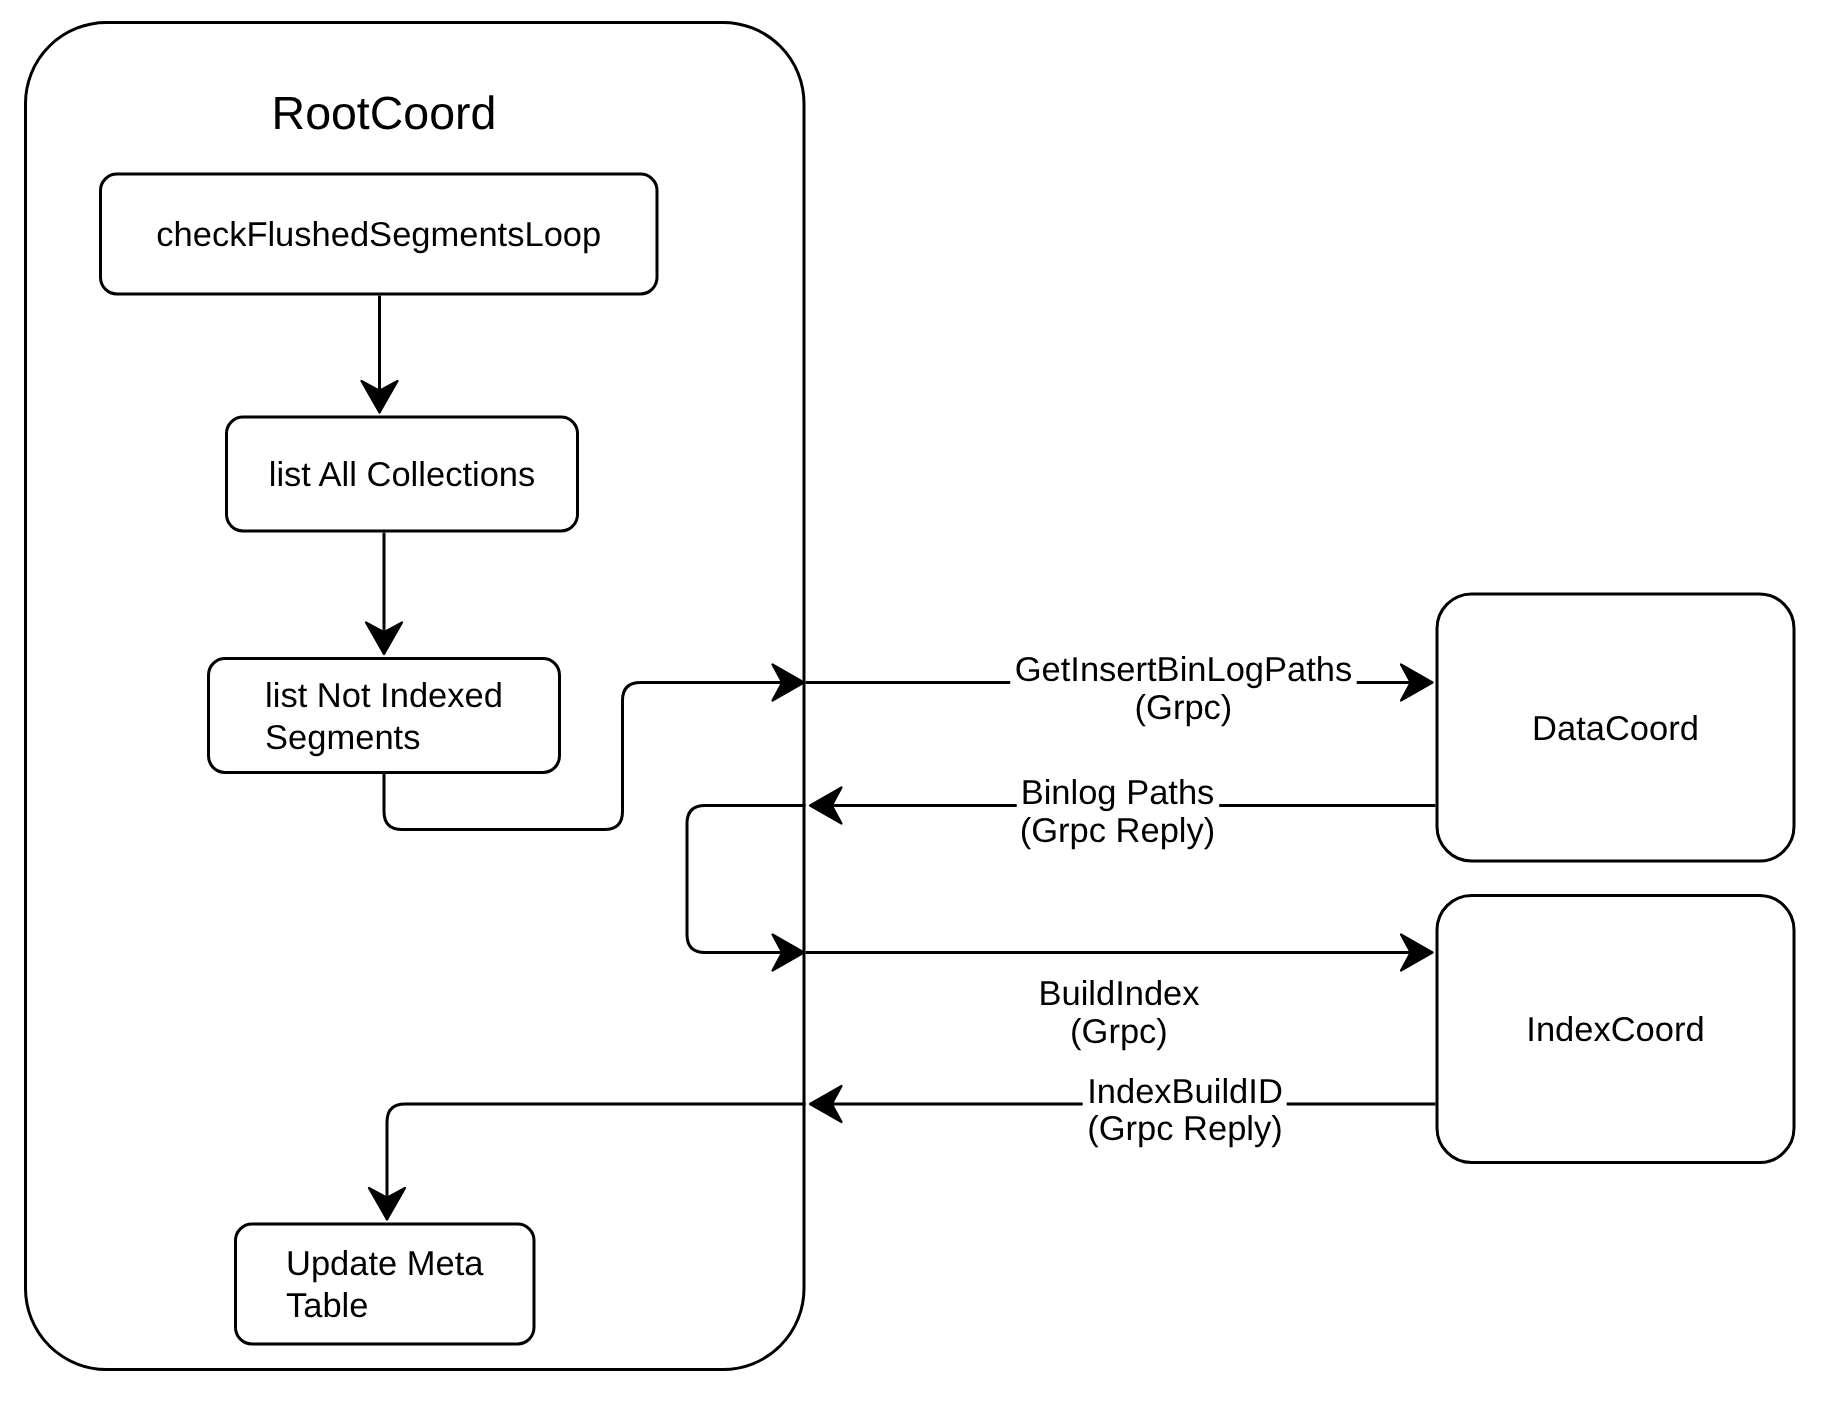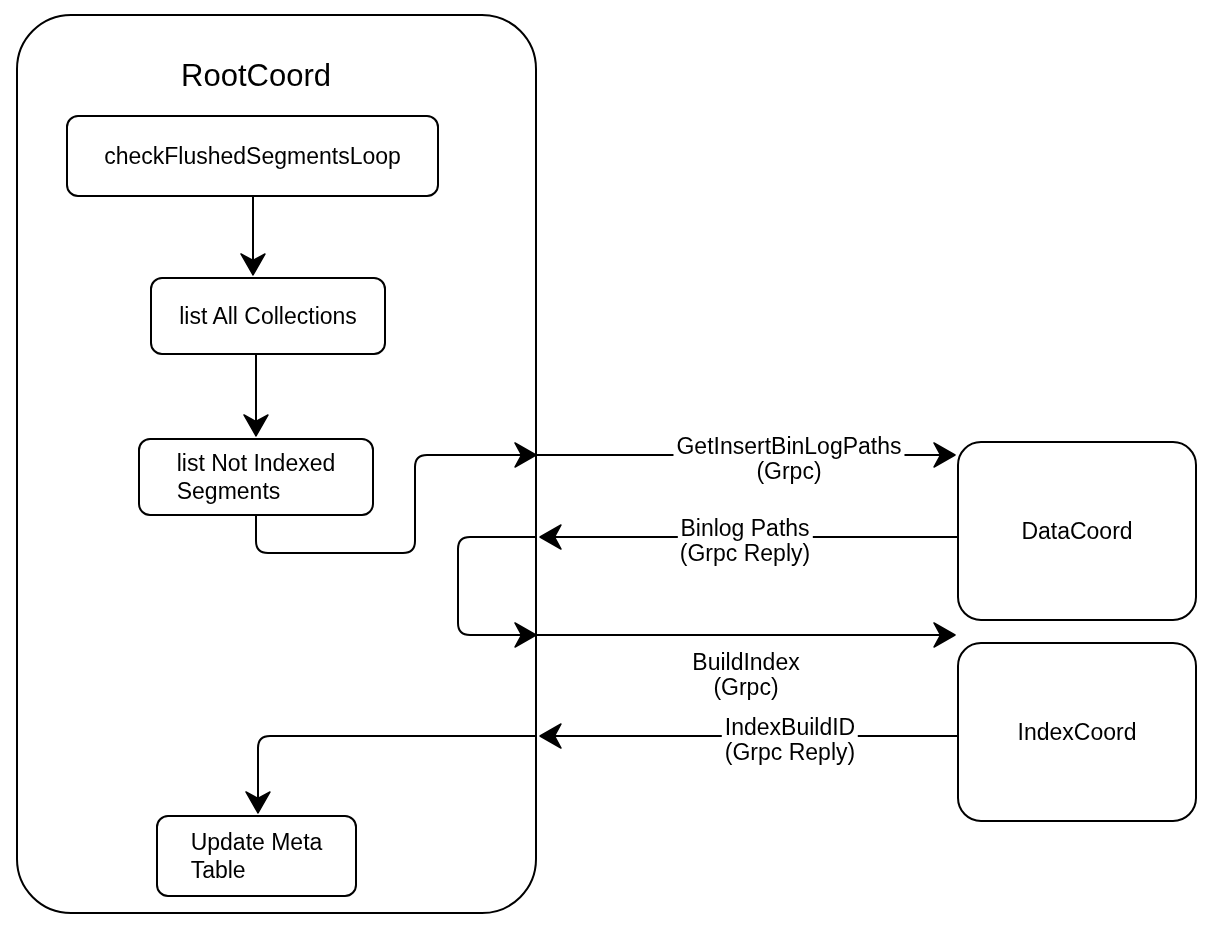--- a/index.html
+++ b/index.html
@@ -39,21 +39,21 @@
   .node {
     position: absolute;
     box-sizing: border-box;
     border: 2px solid var(--stroke, #000);
     border-radius: 12px;
     background: var(--background, #fff);
     display: flex; align-items: center; justify-content: center;
     font-size: 23px; line-height: 28px;
     white-space: pre-line;
   }
-  .node.coord { border-radius: 24px; margin-top: 46px; }
+  .node.coord { border-radius: 24px; }
   #node-check-flushed   { left: 66px;  top: 115px; width: 373px; height: 82px; }
   #node-list-all        { left: 138px; top: 277px; width: 236px; height: 78px; margin-left: 12px; }
   #node-list-not-indexed{ left: 138px; top: 438px; width: 236px; height: 78px; }
   #node-update-meta     { left: 156px; top: 815px; width: 201px; height: 82px; }
   #node-data-coord      { left: 957px; top: 395px; width: 240px; height: 180px; }
   #node-index-coord     { left: 957px; top: 596px; width: 240px; height: 180px; }
   .edge-label {
     position: absolute;
     transform: translateX(-50%);
     display: flex; flex-direction: column; align-items: center;

